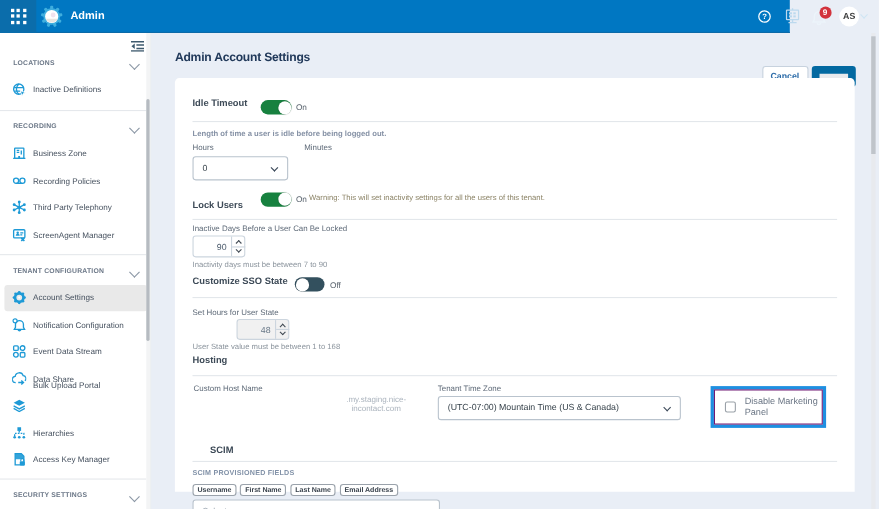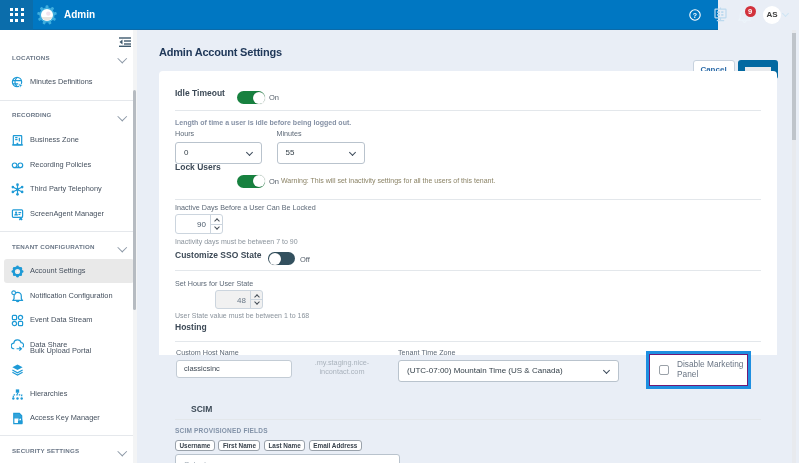--- a/index.html
+++ b/index.html
@@ -34,21 +34,21 @@
   #selrow { position:absolute; left:4px; top:228.5px; width:130px; height:24.5px; background:#e9e9e9; border-radius:3px; }
   #sb-scroll-track { position:absolute; left:132.5px; top:0; width:4px; height:433px; background:#f3f4f5; }
   #sb-scroll-thumb { position:absolute; left:133px; top:60px; width:3px; height:220px; background:#b6bbc1; border-radius:2px; }
 
   
   #main { position:absolute; left:138px; top:30px; width:661px; height:433px; background:#e9eef6; }
   #title { position:absolute; left:21px; top:16px; color:#21395a; font-size:11px; font-weight:bold; line-height:12px; letter-spacing:-0.2px; }
   .btn { position:absolute; top:12.5px; height:19px; border-radius:3px; font-size:8px; font-weight:bold; text-align:center; line-height:17.5px;margin-top:17px; }
   #btn-cancel { left:554.5px; width:42px; background:#fff; border:1px solid #c7d2de; color:#2b6ba8; }
   #btn-save { left:600px; width:40px; background:#e8eaed; border:7px solid #0369a1; color:#98a6b3; }
-  #card { position:absolute; left:21px; top:41px; width:618px; height:284px; background:#fff; border-radius:4px 4px 0 0; }
+  #card { position:absolute; left:21px; top:41px; width:618px; height:376px; background:#fff; border-radius:4px 4px 0 0; }
 
   
   .blabel { position:absolute; color:#3d4a57; font-size:8.5px; font-weight:bold; line-height:10px; white-space:nowrap; }
   .glabel { position:absolute; color:#5d6977; font-size:7.2px; line-height:9px; white-space:nowrap; }
   .helper { position:absolute; color:#8a939c; font-size:7px; line-height:9px; white-space:nowrap; }
   .hr { position:absolute; left:16px; width:586px; height:1px; background:#e3e7eb; }
   .toggle { position:absolute; width:28px; height:13px; border-radius:7px; }
   .toggle.on { background:#17813f; }
   .toggle.off { background:#33505e; }
   .toggle .knob { position:absolute; top:0.5px; width:12px; height:12px; background:#fff; border-radius:50%; box-shadow:0 0 1px rgba(0,0,0,.35); }
@@ -141,21 +141,21 @@
       <line x1="0" y1="1" x2="12" y2="1"></line>
       <line x1="5" y1="4" x2="12" y2="4"></line>
       <line x1="5" y1="7" x2="12" y2="7"></line>
     </g>
     <line x1="0" y1="9.3" x2="12" y2="9.3" stroke="#3e5a6e" stroke-width="1.4"></line>
     <path d="M3.5 2.5 v5 L0.5 5 z" fill="#3e5a6e"></path>
   </svg>
 
   <div class="sect" style="top:23.5px">LOCATIONS</div>
   <div class="chev" style="left:119px;top:25px"></div>
-  <div class="item" style="top:46.5px">Minutes Definitions</div>
+  <div class="item" style="top:46.5px">Inactive Definitions</div>
   <div class="icon" style="top:44.5px" id="ic-loc"><svg width="13" height="13" viewBox="0 0 14 14">
         <circle cx="6.5" cy="6.5" r="5" stroke="#1e9ad6" fill="none" stroke-width="1.3"></circle>
         <path d="M2 5 h9 M2 8.5 h6 M6.5 1.5 c-3 3-3 7 0 10" stroke="#1e9ad6" fill="none" stroke-width="1.3"></path>
         <path d="M8 8 l5 2-2.2 1 -1 2.2 z" fill="#1e9ad6" stroke="#fff" stroke-width="0.8"></path>
       </svg></div>
 
   <div class="divider" style="top:70px"></div>
   <div class="sect" style="top:81px">RECORDING</div>
   <div class="chev" style="left:119px;top:82.5px"></div>
   <div class="item" style="top:105px">Business Zone</div>
@@ -267,23 +267,22 @@
     <div class="blabel" style="left:16px;top:16.5px">Idle Timeout</div>
     <div class="toggle on" style="left:78px;top:20px">
         <div class="knob"></div>
       </div>
     <div class="tlabel" style="left:110px;top:22px">On</div>
     <div class="hr" style="top:38.5px"></div>
     <div class="glabel" style="left:16px;top:46.5px;color:#8591a5;font-weight:bold;font-size:7px">Length of time a user is idle before being logged out.</div>
     <div class="glabel" style="left:16px;top:58px">Hours</div>
     <div class="glabel" style="left:117.5px;top:58px">Minutes</div>
     <div class="select" style="left:16px;top:71px;width:87px">0<div class="sv"></div></div>
-    <div class="select" style="left:117.5px;top:71px;width:88px">55<div class="sv"></div></div>
-
-    <div class="blabel" style="left:16px;top:91px">Lock Users</div>
+
+    <div class="blabel" style="left:16px;top:110px">Lock Users</div>
     <div class="toggle on" style="left:78px;top:103.5px">
         <div class="knob"></div>
       </div>
     <div class="tlabel" style="left:110px;top:105.5px">On</div>
     <div class="glabel" style="left:122px;top:105px;color:#8b8366;font-size:7px">Warning: This will set inactivity settings for all the users of this tenant.</div>
     <div class="hr" style="top:127.5px"></div>
     <div class="glabel" style="left:16px;top:131.5px">Inactive Days Before a User Can Be Locked</div>
     <div class="numin" style="left:16px;top:142.5px">
         <span class="val">90</span>
         <div class="spin">
@@ -305,21 +304,20 @@
         <div class="spin">
           <div class="up"></div>
           <div class="dn"></div>
         </div>
       </div>
     <div class="helper" style="left:16px;top:239.5px">User State value must be between 1 to 168</div>
     <div class="blabel" style="left:16px;top:251px">Hosting</div>
     <div class="hr" style="top:270px"></div>
 
     <div class="glabel" style="left:17px;top:276.5px">Custom Host Name</div>
-    <div class="textin" style="left:17px;top:289px;width:116px;height:18px">classicsinc</div>
     <div class="glabel" style="left:143px;top:287px;width:80px;text-align:center;color:#aab3bd;font-size:7.3px;line-height:9px;white-space:normal">.my.staging.nice-incontact.com</div>
     <div class="glabel" style="left:239px;top:276.5px">Tenant Time Zone</div>
     <div class="select" style="left:239px;top:289px;width:221px">(UTC-07:00) Mountain Time (US &amp; Canada)<div class="sv"></div></div>
     <div id="mk-box">
         <div id="mk-inner">
           <div id="mk-cb"></div>
           <div id="mk-txt">Disable Marketing Panel</div>
         </div>
       </div>
 

